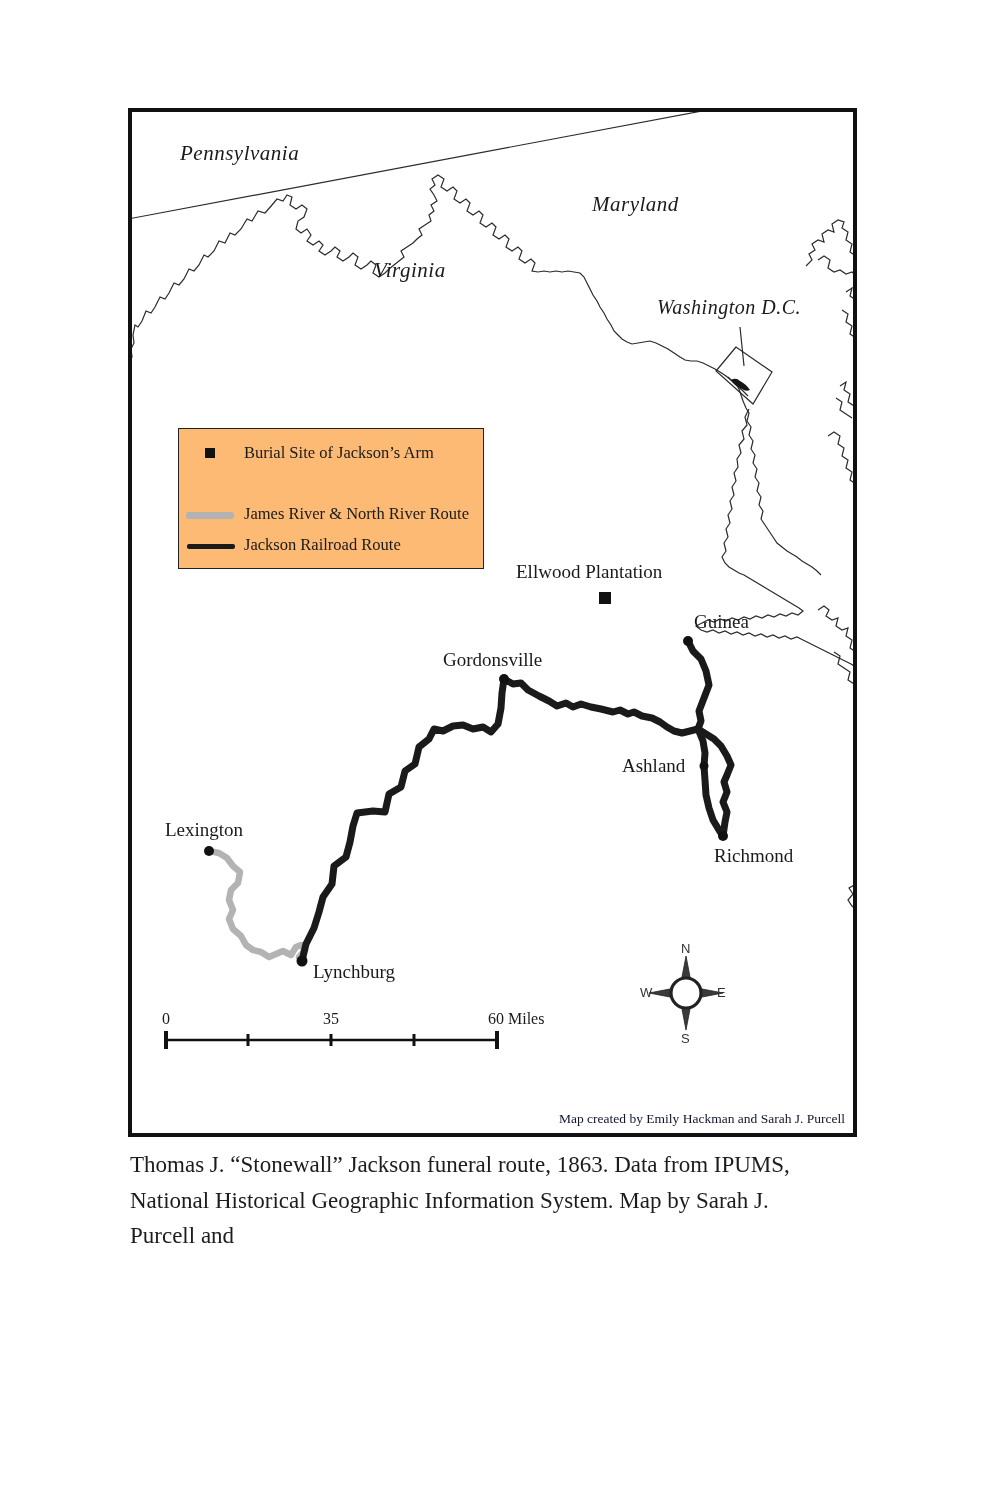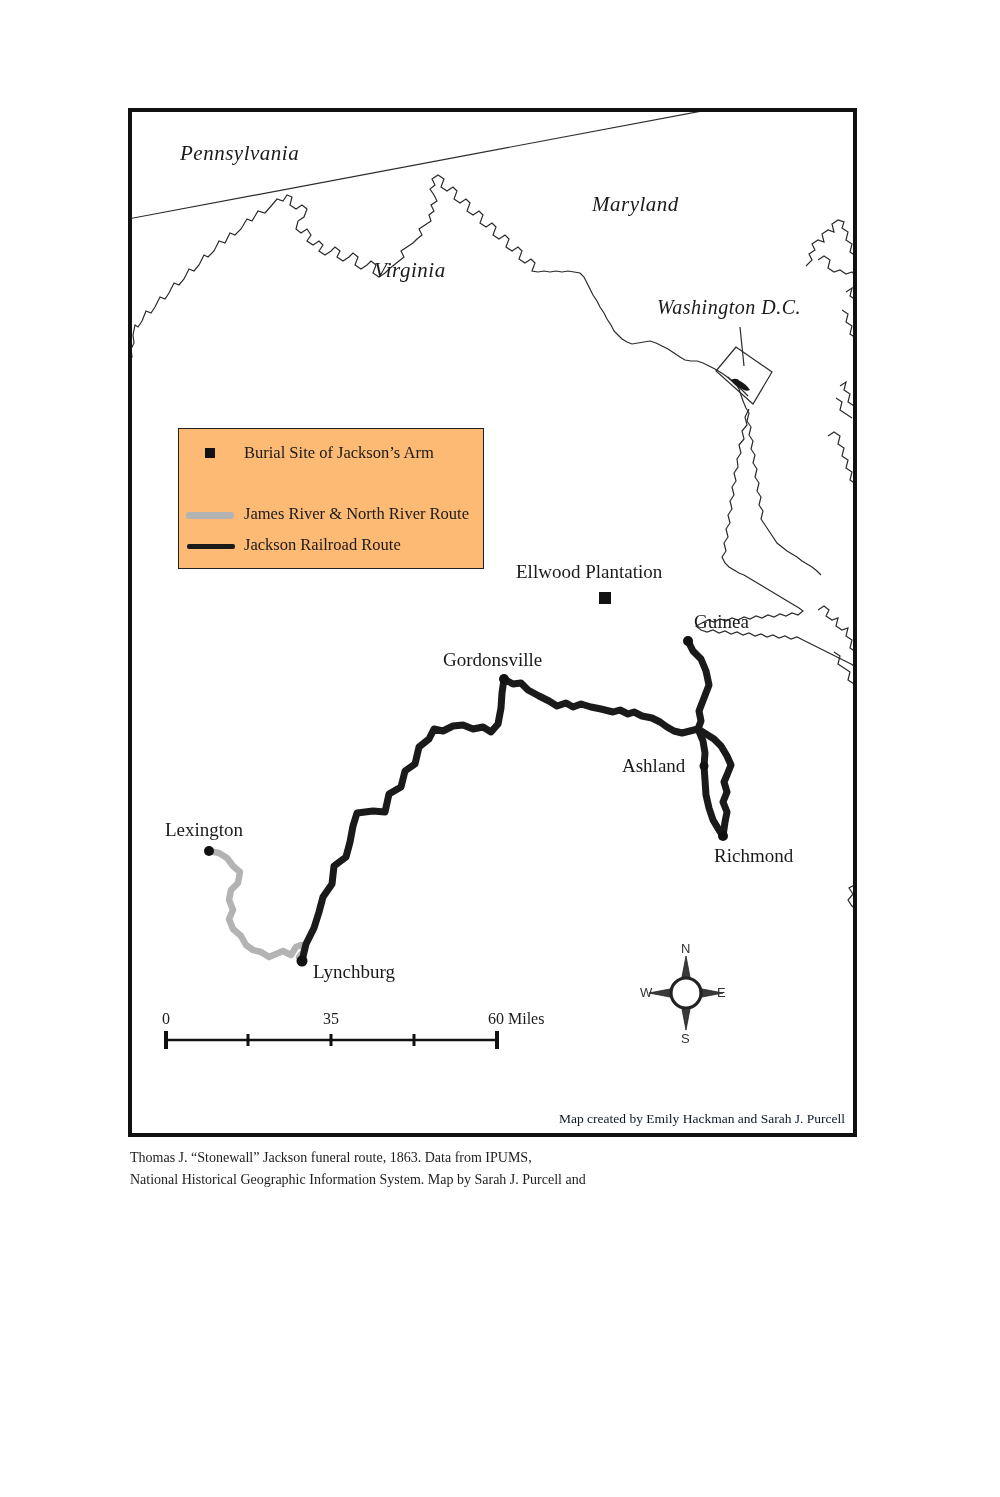--- a/index.html
+++ b/index.html
@@ -14,21 +14,21 @@
   .legend-item{position:absolute;left:0;width:100%;height:30px;}
   .legend-label{position:absolute;left:65px;top:4px;font-size:16.5px;}
   .sym{position:absolute;}
   .sym-square{left:26px;top:9px;width:10px;height:10px;background:#111;}
   .sym-dot{left:26px;top:9px;width:10px;height:10px;border-radius:50%;background:#111;}
   .sym-grayline{left:7px;top:12px;width:48px;height:7px;background:#b3b3b3;border-radius:3px;}
   .sym-blackline{left:8px;top:13px;width:48px;height:5px;background:#1a1a1a;border-radius:2px;}
   .scale-num{font-size:16px;}
   .compass-letter{font-family:"Liberation Sans", sans-serif;font-size:13px;color:#333;}
   .credit{font-size:13.5px;color:#0f172a;}
-  .caption{position:absolute;left:130px;top:1147px;width:700px;font-size:14px;line-height:1.55;color:#1c1c1c;}
+  .caption{position:absolute;left:130px;top:1147px;width:700px;font-size:23px;line-height:1.55;color:#1c1c1c;}
 </style>
 </head>
 <body>
 
 <div id="page">
 
   <svg width="1000" height="1497" viewBox="0 0 1000 1497">
     <defs>
       <clipPath id="frameclip">
           <rect x="132" y="112" width="721" height="1021"></rect>

